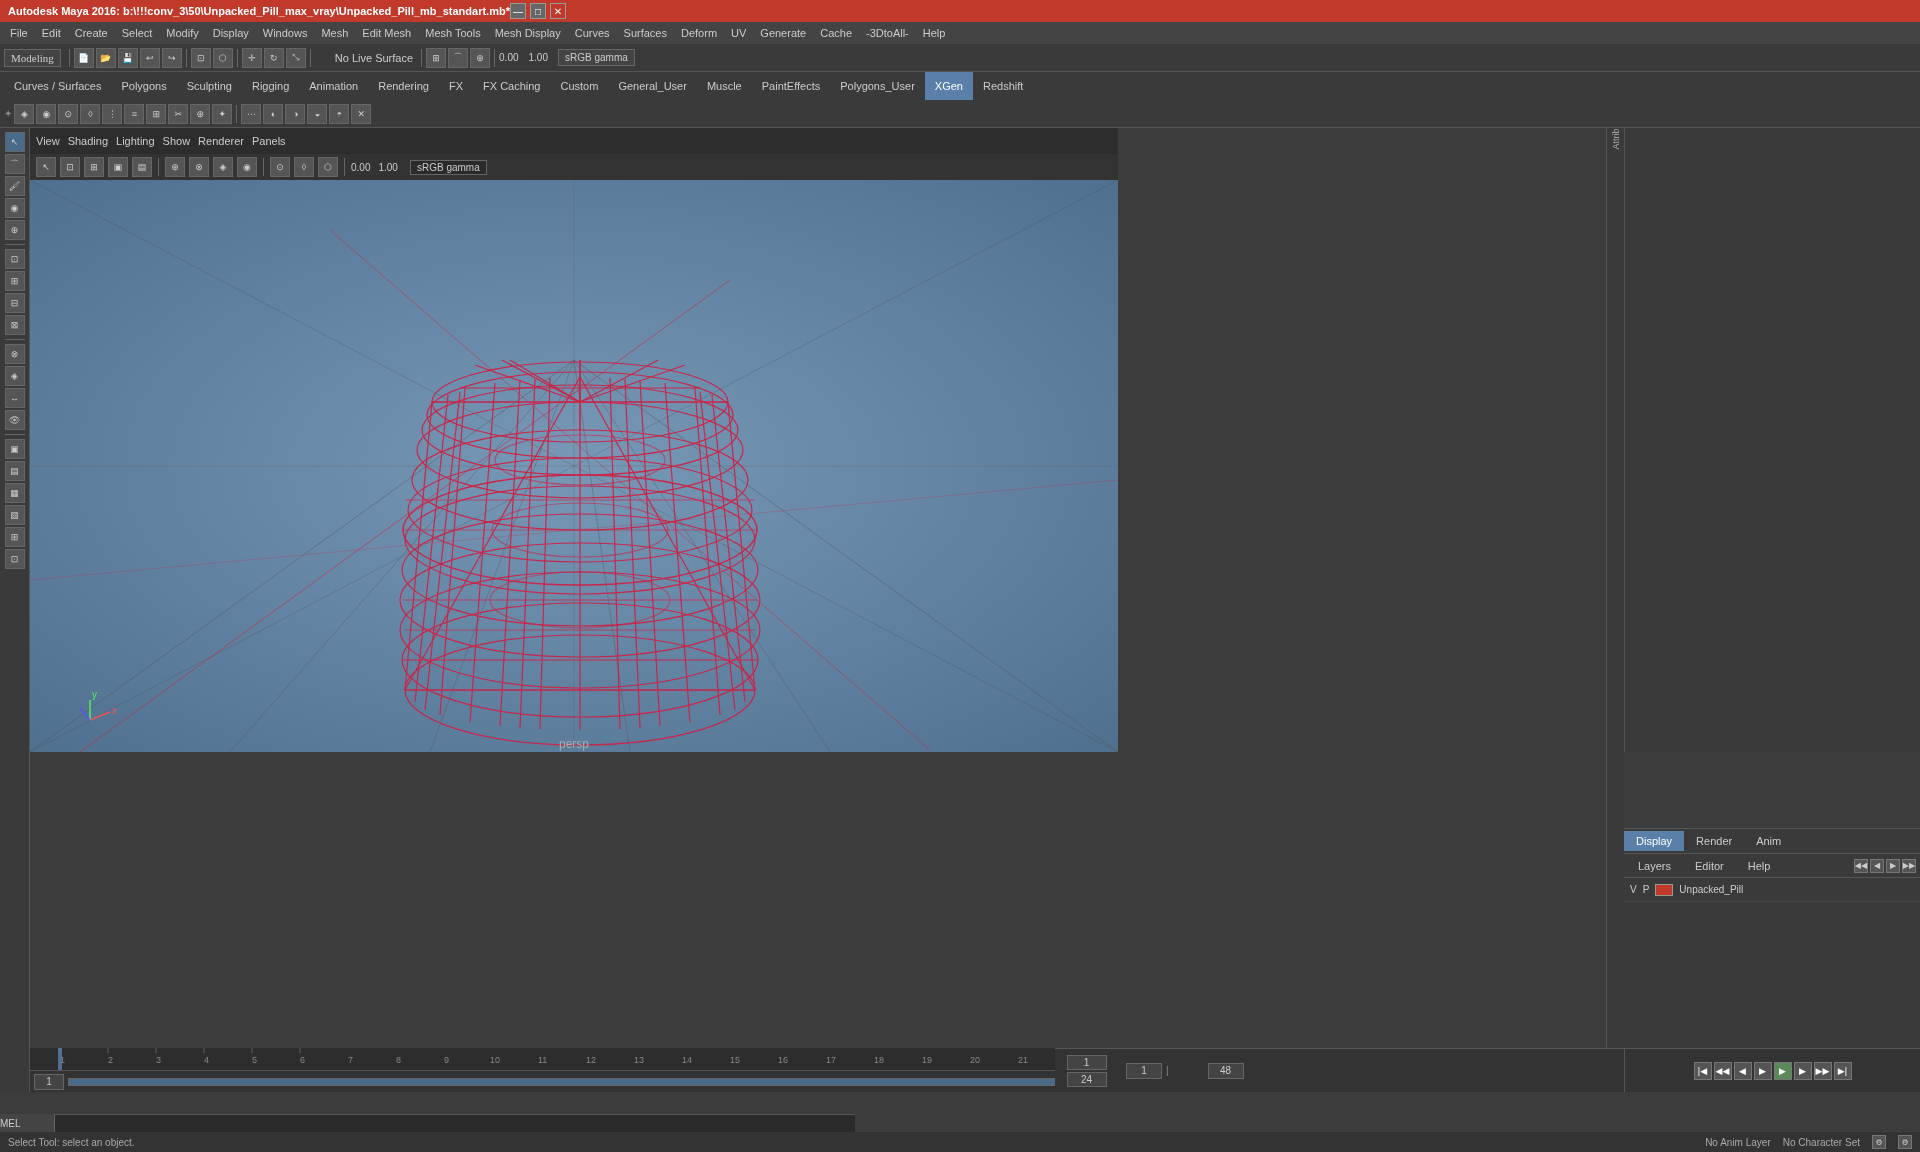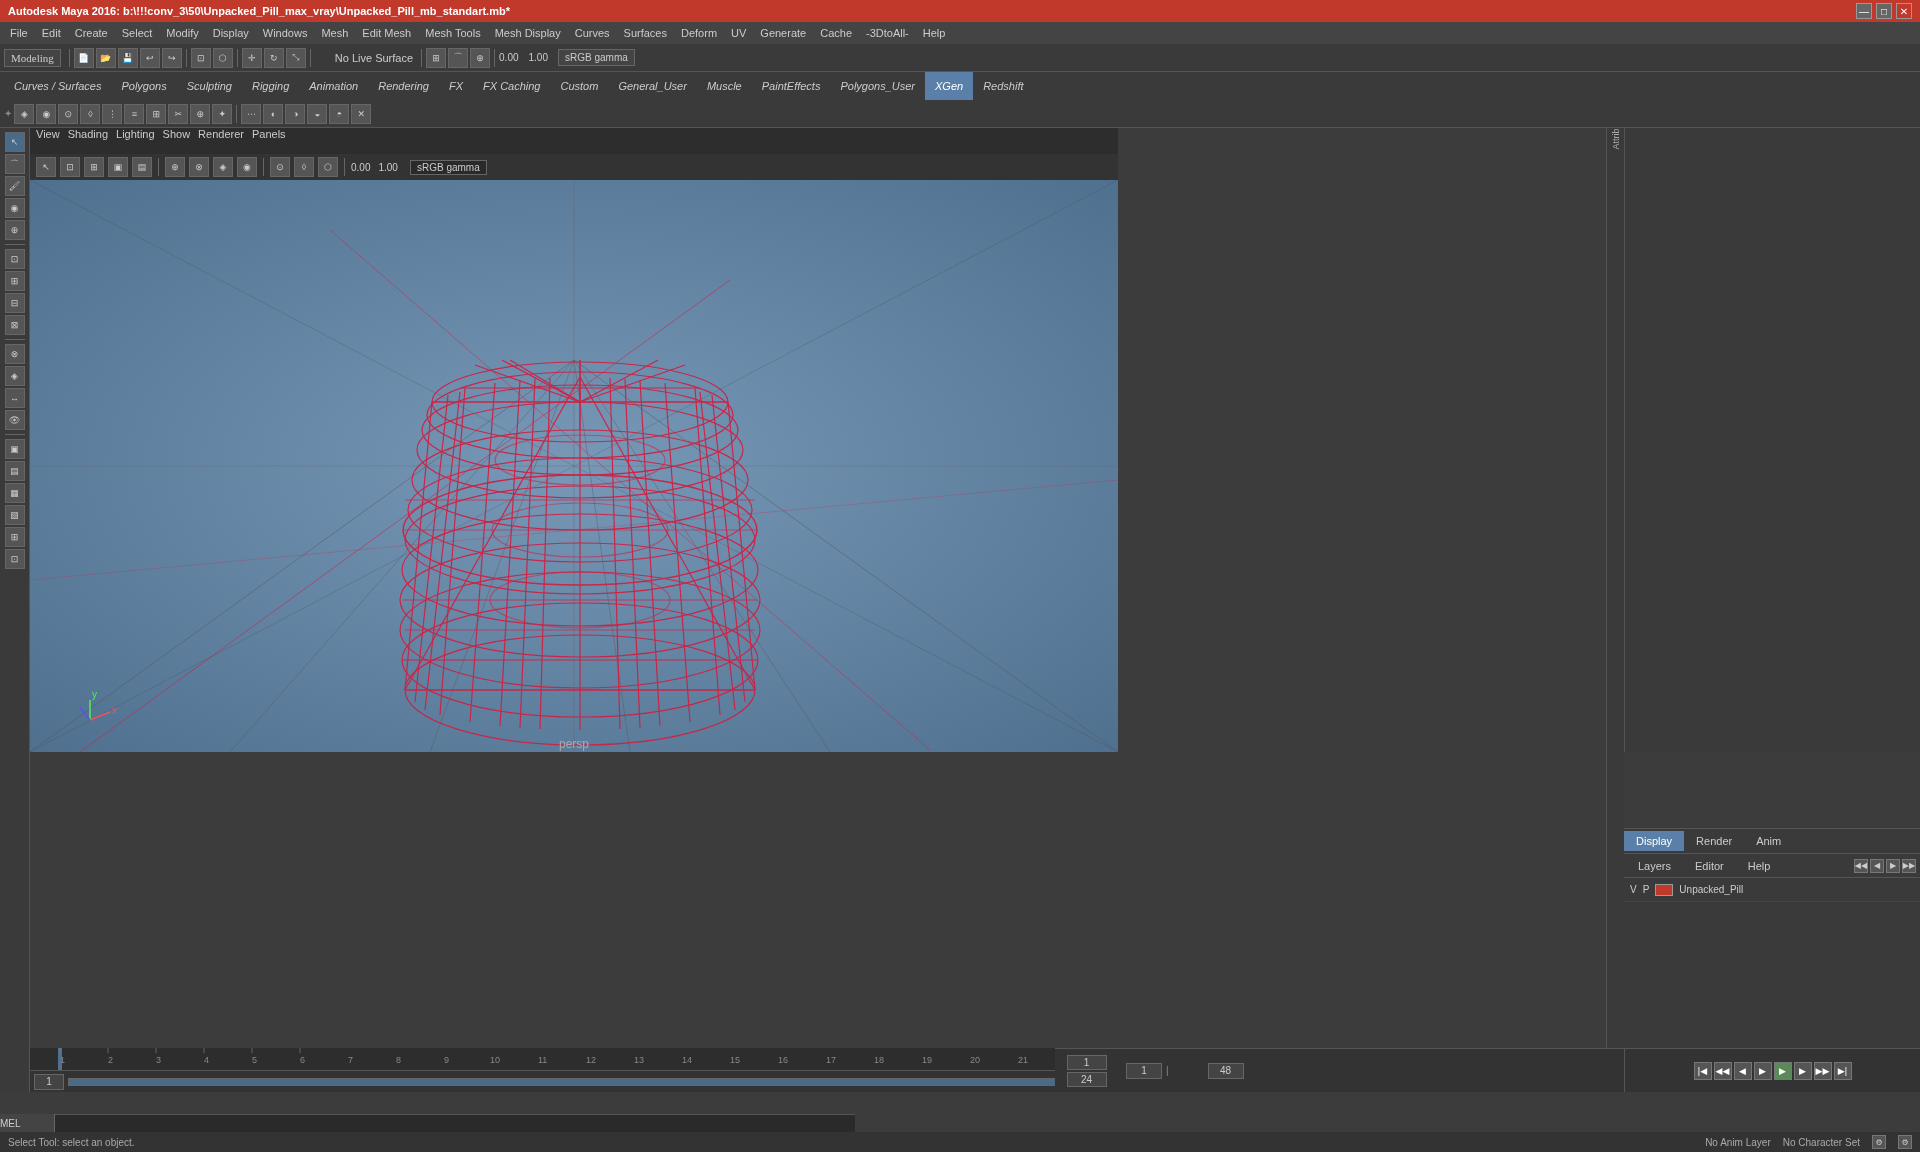--- a/index.html
+++ b/index.html
@@ -14,21 +14,20 @@
       position: relative;
     }
 
     
     #title-bar {
       width: 100%;
       height: 22px;
       background: #c0392b;
       display: flex;
       align-items: center;
-      justify-content: space-between;
       padding: 0 8px;
       position: absolute;
       top: 0;
       left: 0;
       z-index: 100;
     }
     #title-bar .title {
       color: white;
       font-size: 11px;
       font-weight: bold;
@@ -105,21 +104,20 @@
       z-index: 97;
     }
     .tab-item {
       color: #ccc;
       font-size: 11px;
       padding: 4px 10px;
       cursor: pointer;
       height: 28px;
       display: flex;
       align-items: center;
-      font-style: italic;
     }
     .tab-item.active {
       background: #5a7fa8;
       color: white;
     }
 
     
     #toolbar3 {
       position: absolute;
       top: 100px;
@@ -380,20 +378,21 @@
     
     
     #viewport-toolbar {
       position: absolute;
       top: 128px;
       left: 30px;
       width: 1088px;
       height: 26px;
       background: #2d2d2d;
       display: flex;
+      align-items: center;
       gap: 8px;
       padding: 0 6px;
       z-index: 94;
     }
 
     
     #viewport-toolbar2 {
       position: absolute;
       top: 154px;
       left: 30px;

